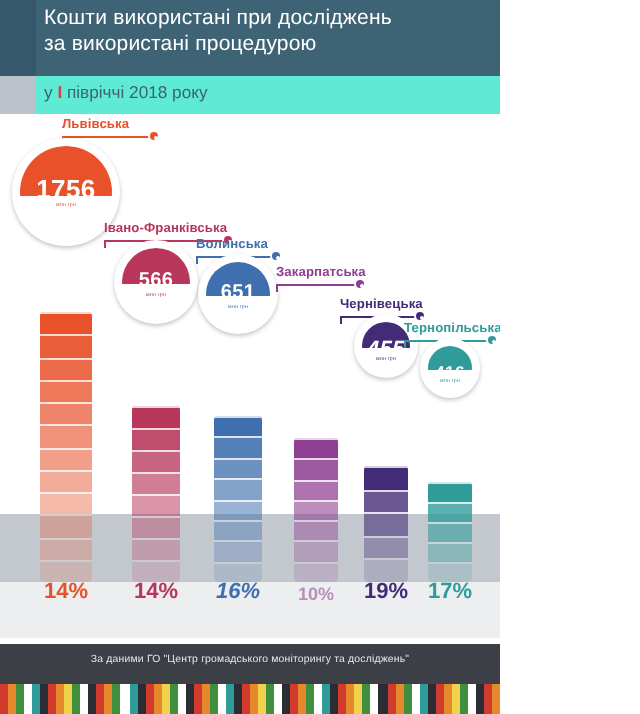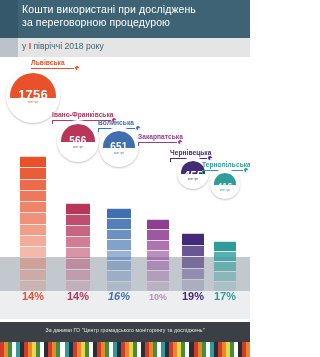--- a/index.html
+++ b/index.html
@@ -8,21 +8,21 @@
 
   #poster{position:relative;width:250px;height:357px;background:#ffffff;overflow:hidden;}
 
   
   .header{position:absolute;left:0;top:0;width:250px;height:38px;background:#3d6374;}
   .header-strip{position:absolute;left:0;top:0;width:18px;height:38px;background:#35596a;}
   .title{position:absolute;left:22px;top:3px;width:224px;color:#ffffff;
          font-size:10.5px;line-height:13px;letter-spacing:.1px;}
   .title .l2{display:block;}
 
-  .subbar{position:absolute;left:0;top:38px;width:250px;height:19px;background:#e5e5e5;}
+  .subbar{position:absolute;left:0;top:38px;width:250px;height:19px;background:#5eead4;}
   .subbar-strip{position:absolute;left:0;top:0;width:18px;height:19px;background:#bcc2c9;}
   .subtitle{position:absolute;left:22px;top:3px;color:#3d6374;font-size:8.6px;}
   .subtitle .mark{color:#d6423a;font-weight:bold;}
 
   
   .plot{position:absolute;left:0;top:57px;width:250px;height:265px;}
 
   
   .greyband{position:absolute;left:0;top:200px;width:250px;height:34px;background:#c3c8cf;}
   .greyband2{position:absolute;left:0;top:234px;width:250px;height:28px;background:#eceef0;}
@@ -68,21 +68,21 @@
 </style>
 </head>
 <body>
 
 <div id="poster">
 
   <div class="header">
     <div class="header-strip"></div>
     <div class="title">
       <span class="l1">Кошти використані при досліджень</span>
-      <span class="l2">за переговорною процедурою</span>
+      <span class="l2">за використані процедурою</span>
     </div>
   </div>
 
   <div class="subbar">
     <div class="subbar-strip"></div>
     <div class="subtitle"><span>у </span><span class="mark">I</span><span> півріччі 2018 року</span></div>
   </div>
 
   <div class="plot" id="plot">
     <div class="greyband"></div>

